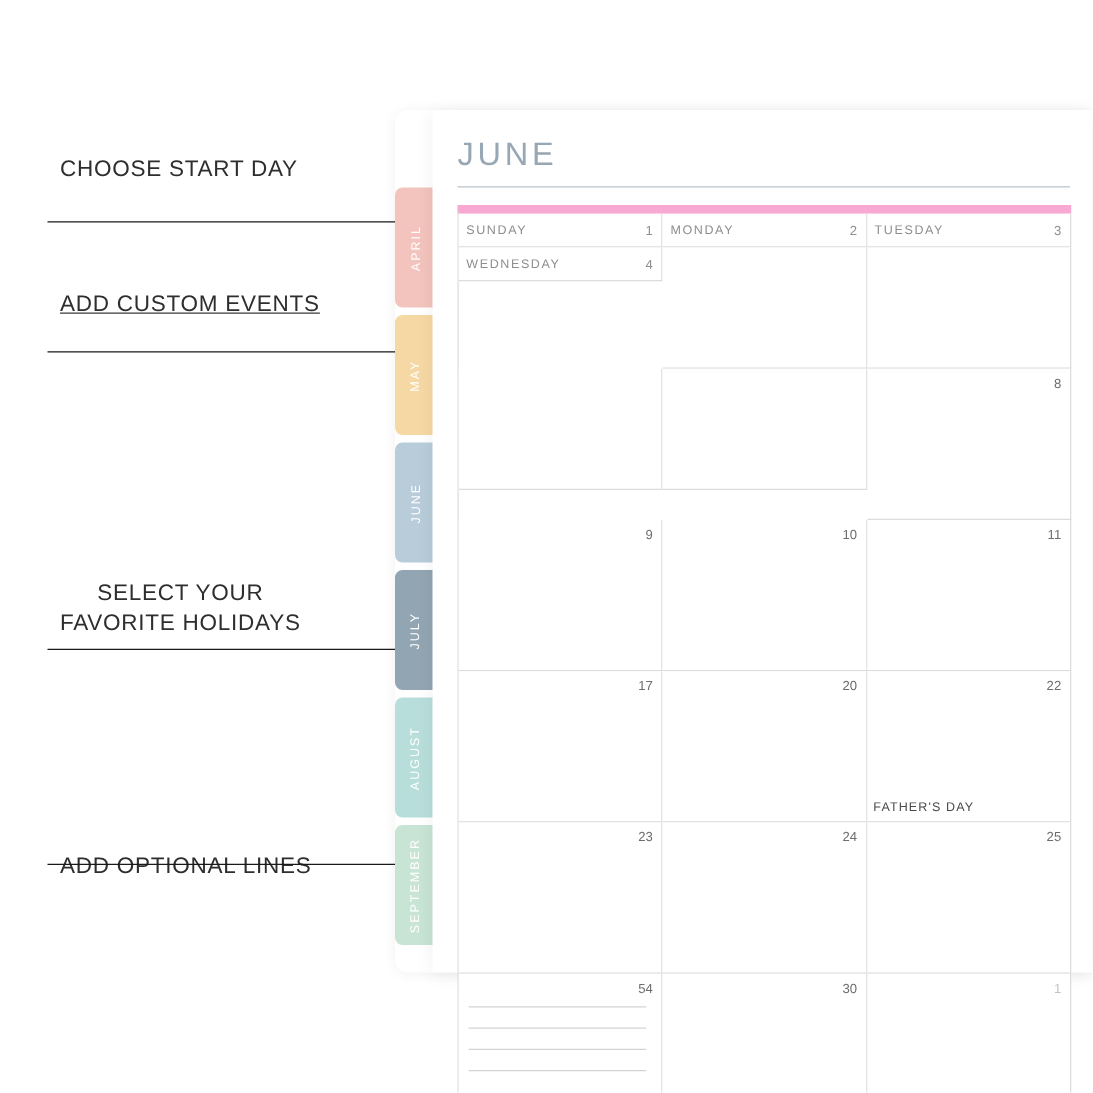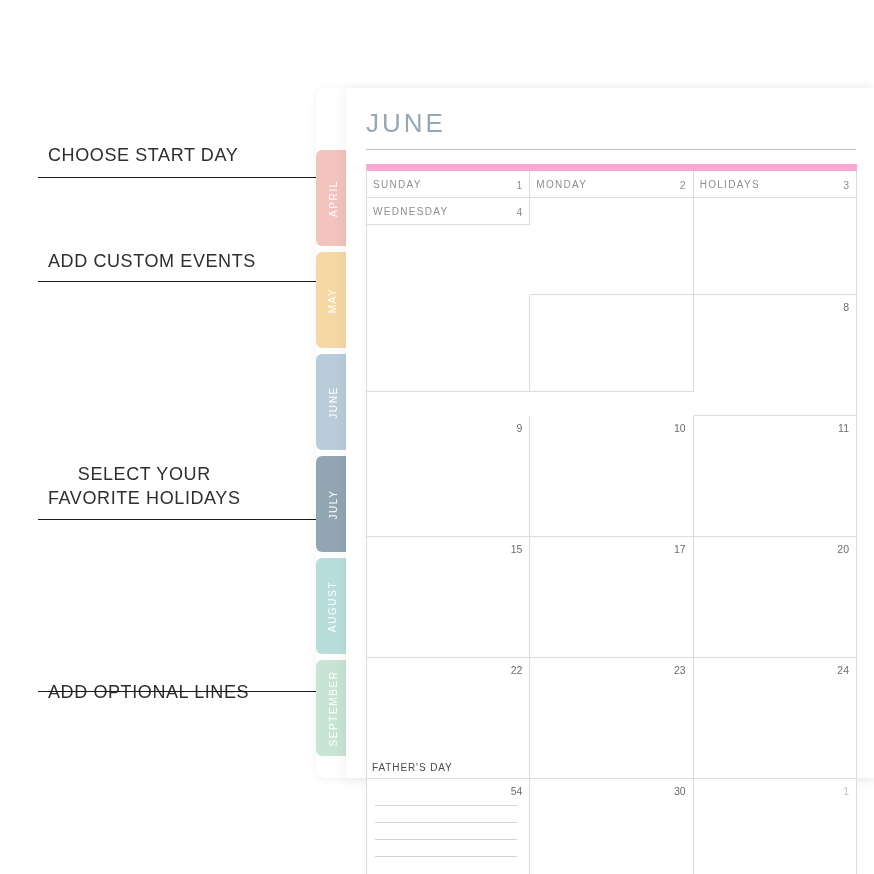--- a/index.html
+++ b/index.html
@@ -179,27 +179,27 @@
   .lines div {
     height: 1px;
     background: #d4d4d4;
     margin-bottom: 16px;
   }
 </style>
 </head>
 <body>
 
 <div class="annotations">
-  <div class="anno" style="top:144px;">
+  <div class="anno" style="top:124px;">
     <div class="anno-label">CHOOSE START DAY</div>
   </div>
   <div class="anno-line" style="left:38px; top:177px; width:310px;"></div>
   <div class="anno-dot" style="left:346px; top:174px;"></div>
 
-  <div class="anno" style="top:250px;">
+  <div class="anno" style="top:232px;text-decoration:underline;">
     <div class="anno-label">ADD CUSTOM EVENTS</div>
   </div>
   <div class="anno-line" style="left:38px; top:281px; width:310px;"></div>
   <div class="anno-dot" style="left:346px; top:278px;"></div>
 
   <div class="anno" style="top:463px;text-align:center;">
     <div class="anno-label">SELECT YOUR
 FAVORITE HOLIDAYS</div>
   </div>
   <div class="anno-line" style="left:38px; top:519px; width:310px;"></div>
@@ -245,21 +245,21 @@
 
     <div class="dow-cell">
       <span class="dow-name">SUNDAY</span>
       <span class="dow-num">1</span>
     </div>
     <div class="dow-cell">
       <span class="dow-name">MONDAY</span>
       <span class="dow-num">2</span>
     </div>
     <div class="dow-cell">
-      <span class="dow-name">HOLIDAYS</span>
+      <span class="dow-name">TUESDAY</span>
       <span class="dow-num">3</span>
     </div>
     <div class="dow-cell">
       <span class="dow-name">WEDNESDAY</span>
       <span class="dow-num">4</span>
     </div>
 
     <div class="day-cell" style="height:96px;"></div>
     <div class="day-cell" style="height:96px;"></div>
     <div class="day-cell" style="height:96px;"></div>
@@ -273,38 +273,38 @@
       <span class="day-num">9</span>
     </div>
     <div class="day-cell">
       <span class="day-num">10</span>
     </div>
     <div class="day-cell">
       <span class="day-num">11</span>
     </div>
 
     <div class="day-cell">
-      <span class="day-num">15</span>
-    </div>
-    <div class="day-cell">
       <span class="day-num">17</span>
     </div>
     <div class="day-cell">
       <span class="day-num">20</span>
     </div>
 
     <div class="day-cell">
       <span class="day-num">22</span>
       <span class="event">FATHER'S DAY</span>
     </div>
     <div class="day-cell">
       <span class="day-num">23</span>
     </div>
     <div class="day-cell">
       <span class="day-num">24</span>
+    </div>
+    <div class="day-cell">
+      <span class="day-num">25</span>
     </div>
 
     <div class="day-cell">
       <span class="day-num">54</span>
       <div class="lines">
         <div></div>
         <div></div>
         <div></div>
         <div></div>
       </div>

